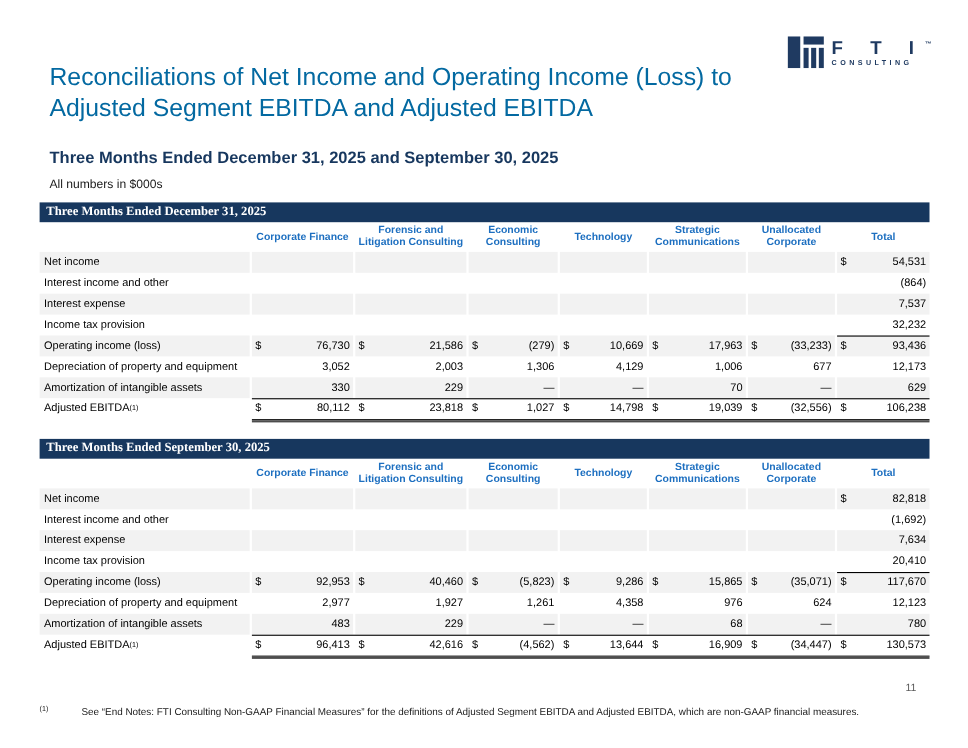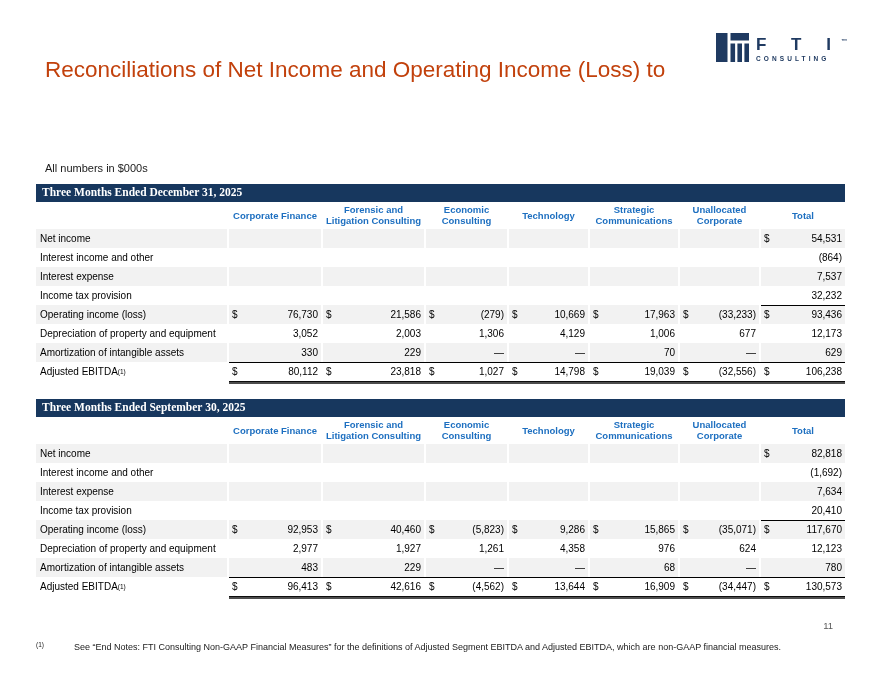--- a/index.html
+++ b/index.html
@@ -5,21 +5,21 @@
   * { margin:0; padding:0; box-sizing:border-box; }
   html,body { background:#e8e8e8; }
   .slide {
     position:relative; width:880px; height:680px; background:#ffffff;
     font-family:"Liberation Sans", sans-serif; overflow:hidden;
     margin:0 auto;
   }
   
   .title {
     position:absolute; left:45px; top:56px; width:720px;
-    color:#c2410c; font-size:22.5px; line-height:28px; font-weight:400;
+    color:#0369a1; font-size:22.5px; line-height:28px; font-weight:400;
   }
   .subtitle {
     position:absolute; left:45px; top:135px;
     color:#17375E; font-size:15px; font-weight:bold;
   }
   .units-note {
     position:absolute; left:45px; top:162px;
     color:#1a1a1a; font-size:11px;text-align:center;
   }
   
@@ -64,36 +64,38 @@
   .fn-text { display:block; margin-left:38px; }
   .page-number { position:absolute; right:47px; top:620px; font-size:9.5px; color:#595959; }
 </style>
 </head>
 <body>
 
 <div class="slide">
 
   <div class="title">
     <div>Reconciliations of Net Income and Operating Income (Loss) to</div>
+    <div>Adjusted Segment EBITDA and Adjusted EBITDA</div>
   </div>
 
   <div class="logo">
     <svg width="33" height="29" viewBox="0 0 33 29">
       <rect x="0" y="0" width="11.5" height="29" fill="#1F3A61"></rect>
       <rect x="14.5" y="0" width="18.5" height="7.5" fill="#1F3A61"></rect>
       <rect x="14.5" y="10.5" width="4.6" height="18.5" fill="#1F3A61"></rect>
       <rect x="21.4" y="10.5" width="4.6" height="18.5" fill="#1F3A61"></rect>
       <rect x="28.4" y="10.5" width="4.6" height="18.5" fill="#1F3A61"></rect>
     </svg>
     <div class="logo-text">
       <div class="logo-letters"><span>F T I</span><span class="logo-tm">™</span></div>
       <div class="logo-sub">CONSULTING</div>
     </div>
   </div>
 
+  <div class="subtitle">Three Months Ended December 31, 2025 and September 30, 2025</div>
   <div class="units-note">All numbers in $000s</div>
 
   <div class="ftable" id="table-0">
       <div class="tbar">Three Months Ended December 31, 2025</div>
       <div class="grid hdr">
         <div class="hcell"></div>
         <div class="hcell">Corporate Finance</div>
         <div class="hcell">Forensic and Litigation Consulting</div>
         <div class="hcell">Economic Consulting</div>
         <div class="hcell">Technology</div>

